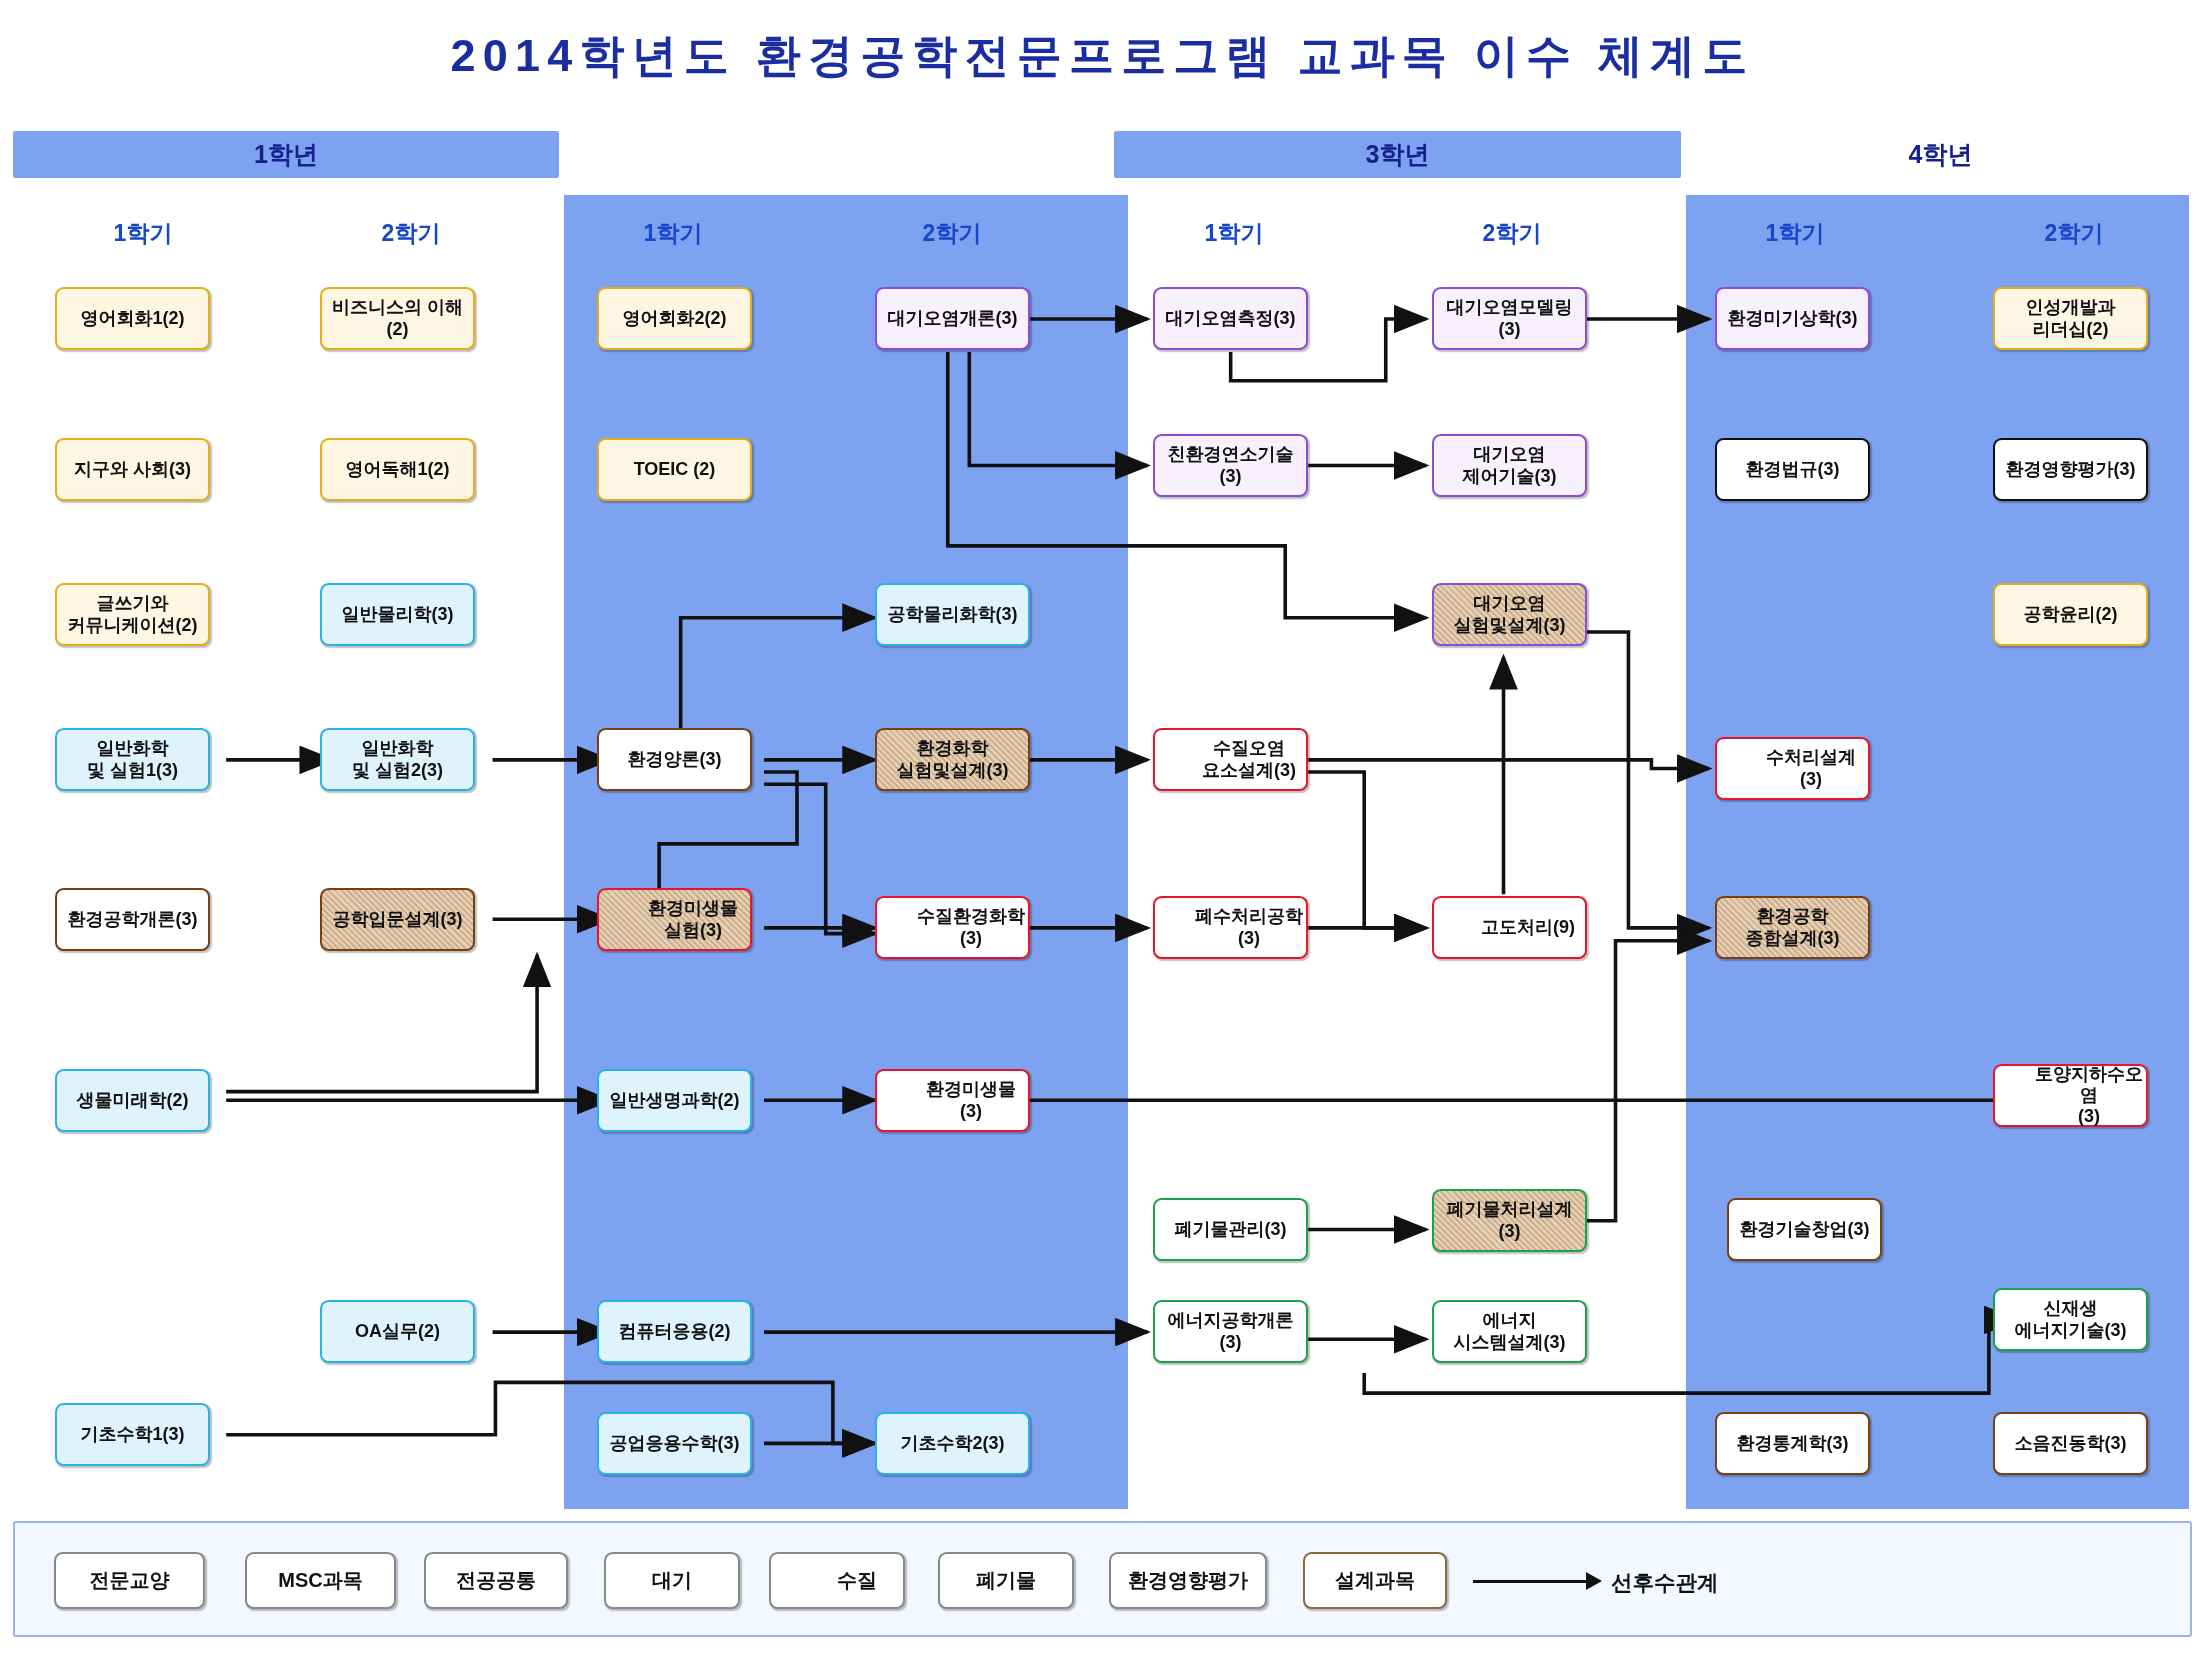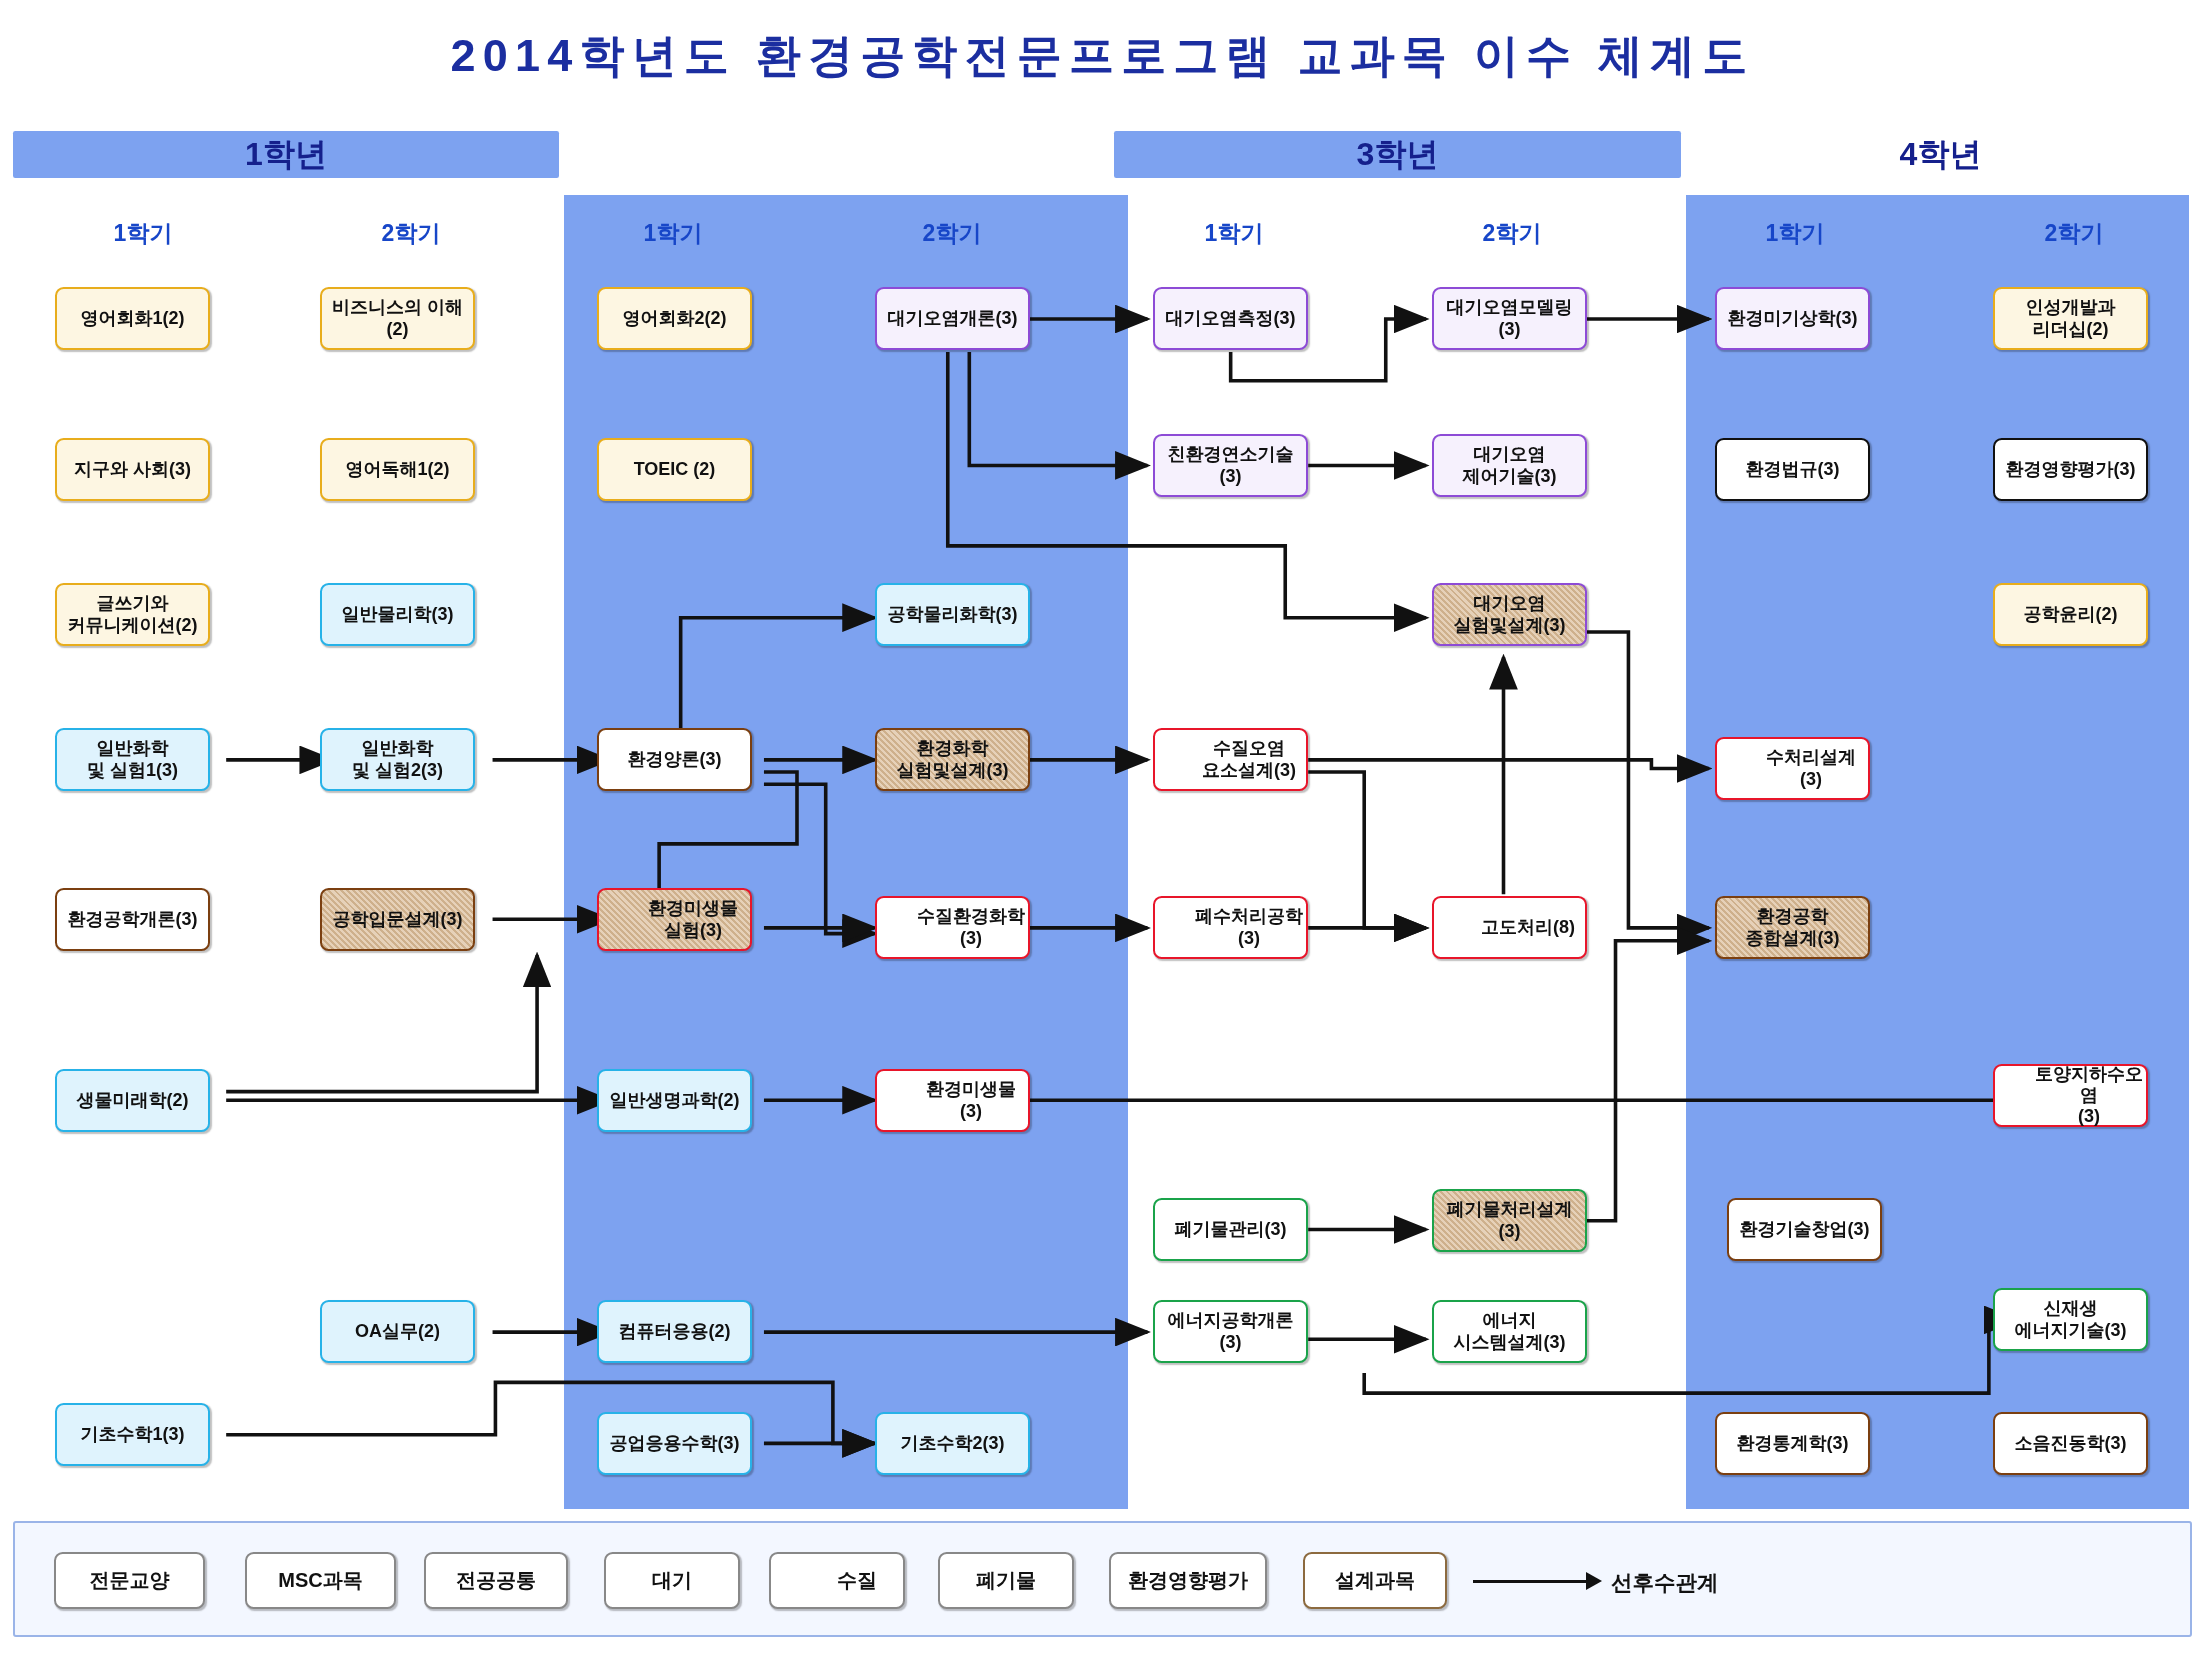--- a/index.html
+++ b/index.html
@@ -35,21 +35,21 @@
   }
 
   
   .year-header {
     position: absolute;
     height: 47px;
     background: #7da2f0;
     display: flex;
     align-items: center;
     justify-content: center;
-    font-size: 32px;
+    font-size: 25px;
     font-weight: bold;
     color: #15208c;
     border-radius: 2.2px;
   }
   .year-header.plain {
     background: transparent;
     color: #15208c;
   }
 
   
@@ -315,21 +315,21 @@
   <div class="course c-waste" style="left:1153px; top:1198px;"><span>폐기물관리(3)</span></div>
   <div class="course c-waste" style="left:1153px; top:1300px;"><span>에너지공학개론
 (3)</span></div>
 
   <div class="course c-air" style="left:1432px; top:287px;"><span>대기오염모델링
 (3)</span></div>
   <div class="course c-air" style="left:1432px; top:434px;"><span>대기오염
 제어기술(3)</span></div>
   <div class="course c-air design" style="left:1432px; top:583px;"><span>대기오염
 실험및설계(3)</span></div>
-  <div class="course c-water" style="left:1432px; top:896px;"><span>고도처리(8)</span></div>
+  <div class="course c-water" style="left:1432px; top:896px;"><span>고도처리(9)</span></div>
   <div class="course c-waste design" style="left:1432px; top:1189px;"><span>폐기물처리설계
 (3)</span></div>
   <div class="course c-waste" style="left:1432px; top:1300px;"><span>에너지
 시스템설계(3)</span></div>
 
   <div class="course c-air" style="left:1715px; top:287px;"><span>환경미기상학(3)</span></div>
   <div class="course c-eia" style="left:1715px; top:438px;"><span>환경법규(3)</span></div>
   <div class="course c-water" style="left:1715px; top:737px;"><span>수처리설계(3)</span></div>
   <div class="course c-common design" style="left:1715px; top:896px;"><span>환경공학
 종합설계(3)</span></div>

